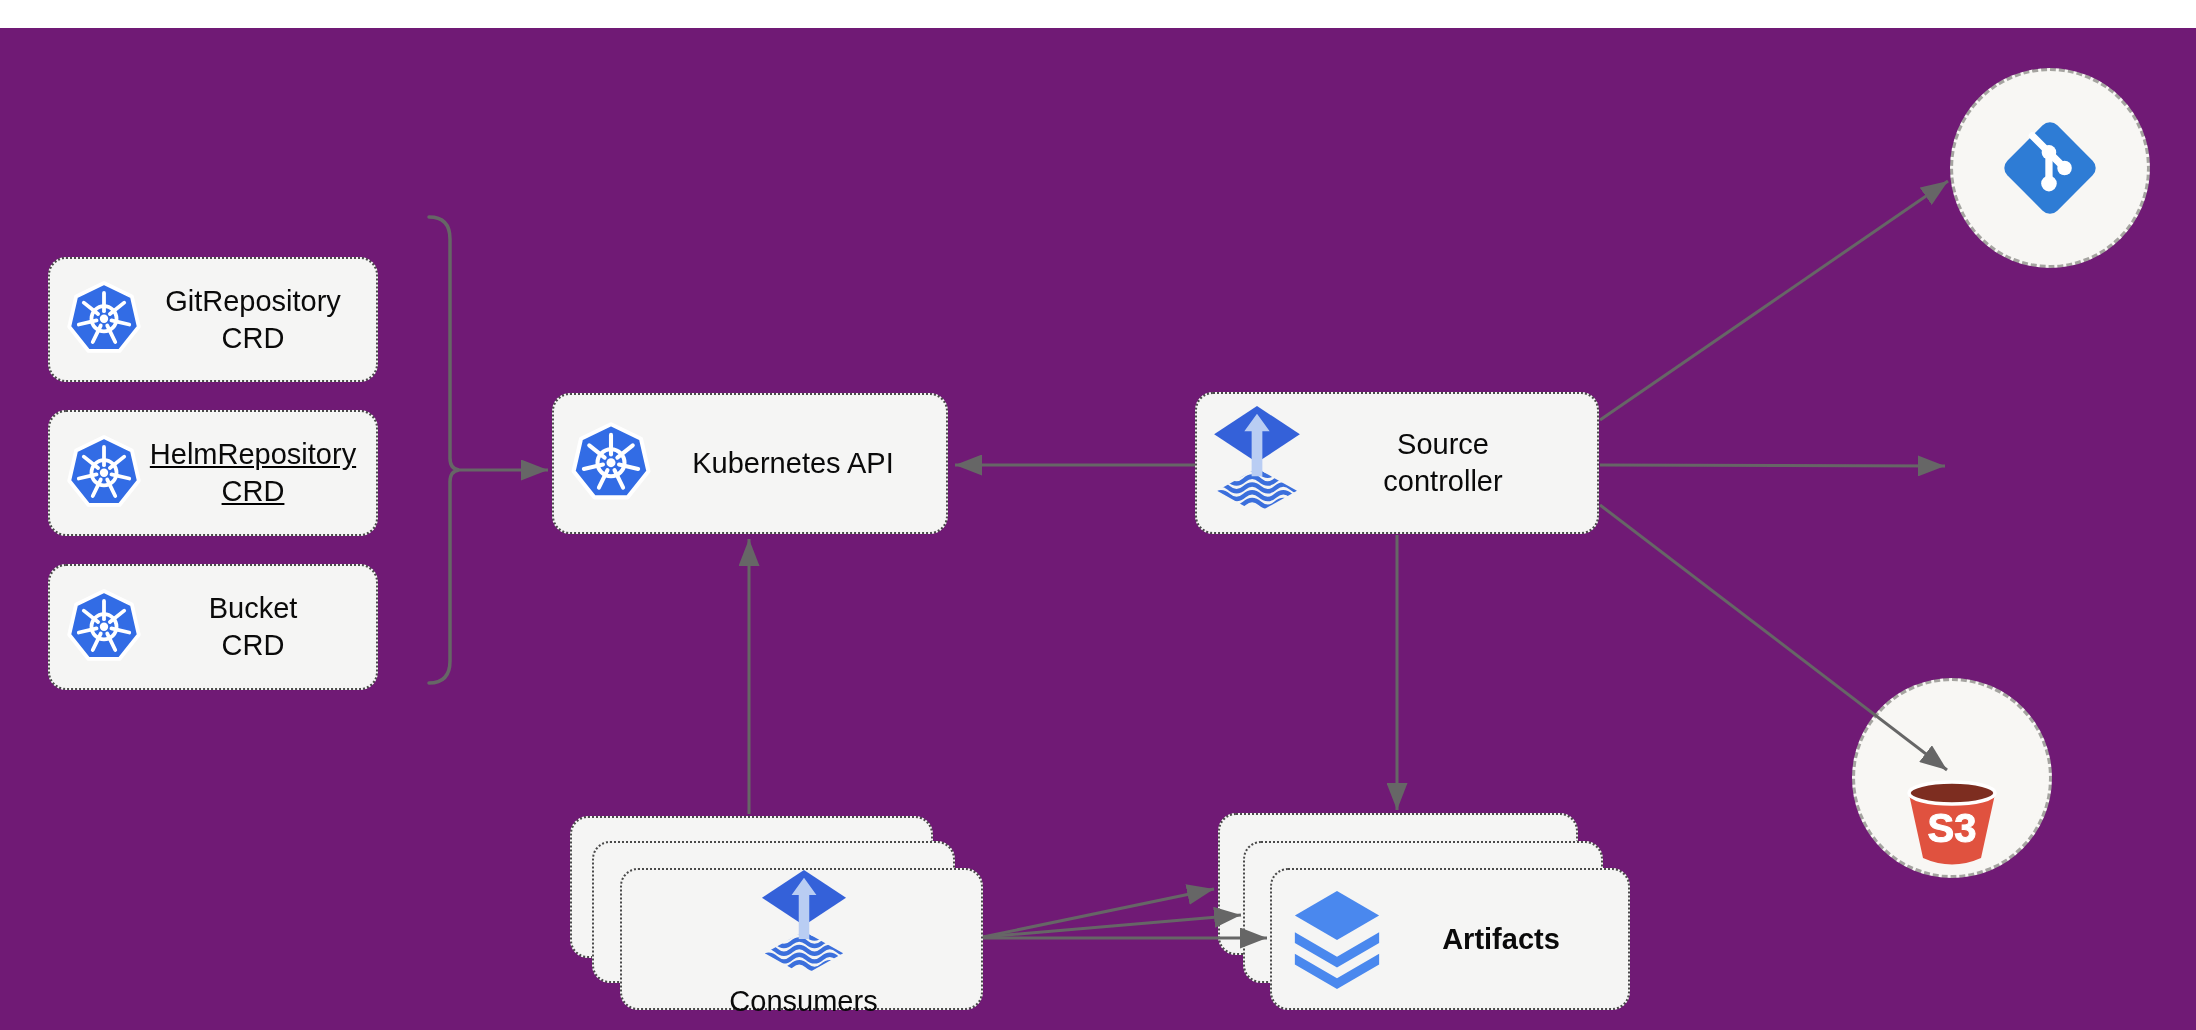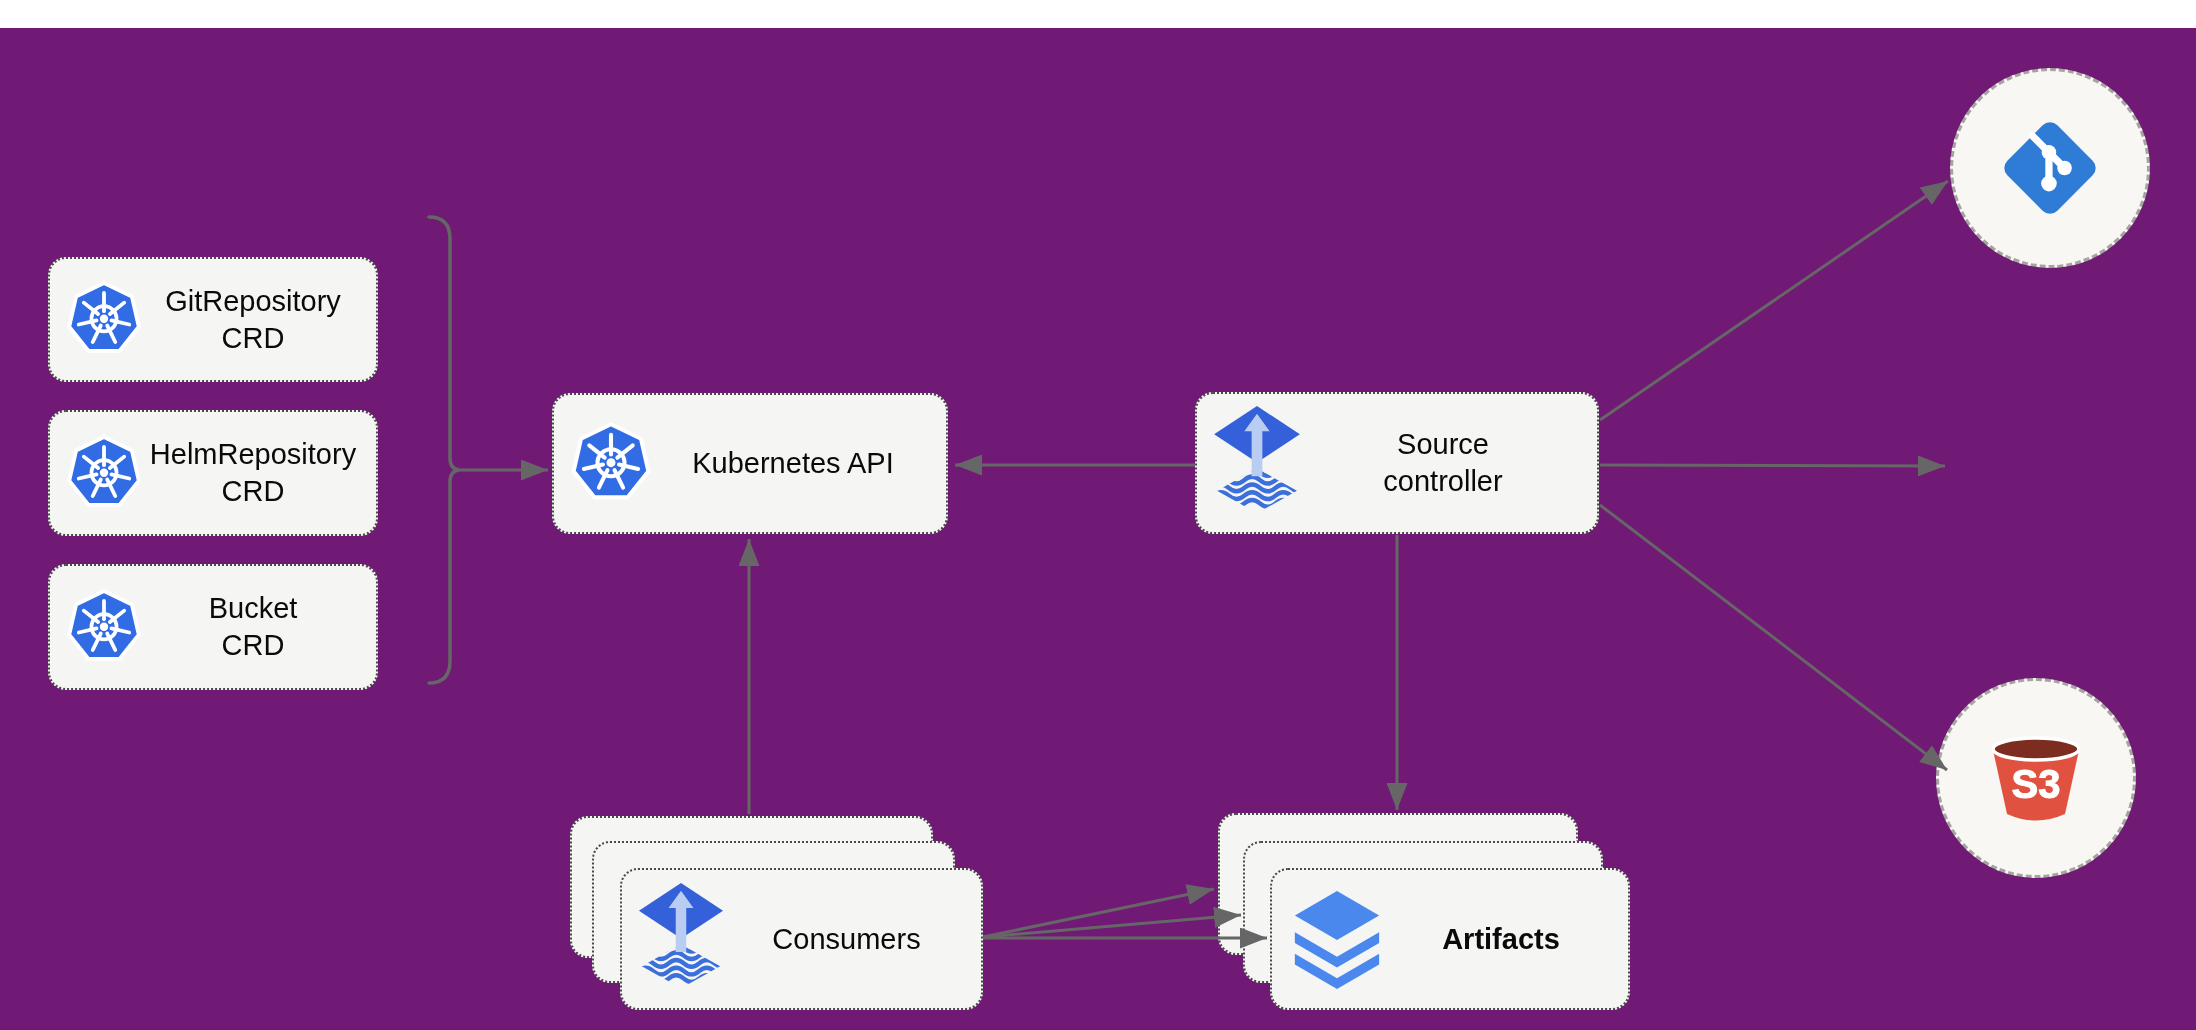--- a/index.html
+++ b/index.html
@@ -127,21 +127,21 @@
   <div class="node" style="left:48px;top:229px;width:330px;height:125px;">
     <svg class="icon" width="76" height="79" viewBox="0 0 100 104">
         <use href="#k8s-logo"></use>
       </svg>
     <div class="lbl">
       <span class="ln">GitRepository</span>
       <span class="ln">CRD</span>
     </div>
   </div>
 
-  <div class="node" style="left:48px;top:382px;width:330px;height:126px;">
+  <div class="node" style="left:48px;top:382px;width:330px;height:126px;text-decoration:underline;">
     <svg class="icon" width="76" height="79" viewBox="0 0 100 104">
         <use href="#k8s-logo"></use>
       </svg>
     <div class="lbl">
       <span class="ln">HelmRepository</span>
       <span class="ln">CRD</span>
     </div>
   </div>
 
   <div class="node" style="left:48px;top:536px;width:330px;height:126px;justify-content:space-between;">
@@ -166,21 +166,21 @@
 
   <div class="node" style="left:552px;top:365px;width:396px;height:141px;">
     <svg class="icon" width="82" height="85" viewBox="0 0 100 104">
         <use href="#k8s-logo"></use>
       </svg>
     <div class="lbl">Kubernetes API</div>
   </div>
 
   <div class="stackbox" style="left:570px;top:788px;width:363px;height:142px;"></div>
   <div class="stackbox" style="left:592px;top:813px;width:363px;height:142px;"></div>
-  <div class="node" style="left:620px;top:840px;width:363px;height:142px;">
+  <div class="node" style="left:620px;top:840px;width:363px;height:142px;flex-direction:column;">
     <svg class="icon" width="86" height="113" viewBox="0 0 90 118">
         <use href="#flux-logo"></use>
       </svg>
     <div class="lbl">Consumers</div>
   </div>
 
   <div class="stackbox" style="left:1218px;top:785px;width:360px;height:142px;"></div>
   <div class="stackbox" style="left:1243px;top:813px;width:360px;height:142px;"></div>
   <div class="node" style="left:1270px;top:840px;width:360px;height:142px;font-weight:bold;">
     <svg class="icon" width="98" height="104" viewBox="0 0 100 106">
@@ -189,20 +189,20 @@
     <div class="lbl">Artifacts</div>
   </div>
 
   <div class="circle" style="left:1950px;top:40px;">
     <svg width="104" height="104" viewBox="0 0 100 100">
         <use href="#git-logo"></use>
       </svg>
   </div>
 
 
-  <div class="circle" style="left:1936px;top:650px;">
+  <div class="circle" style="left:1852px;top:650px;align-items:flex-end;">
     <svg width="110" height="105" viewBox="0 0 110 105">
       <use href="#s3-bucket"></use>
       <text x="55" y="72" text-anchor="middle" class="s3-text">S3</text>
     </svg>
   </div>
 
 </div>
 
 </body></html>

